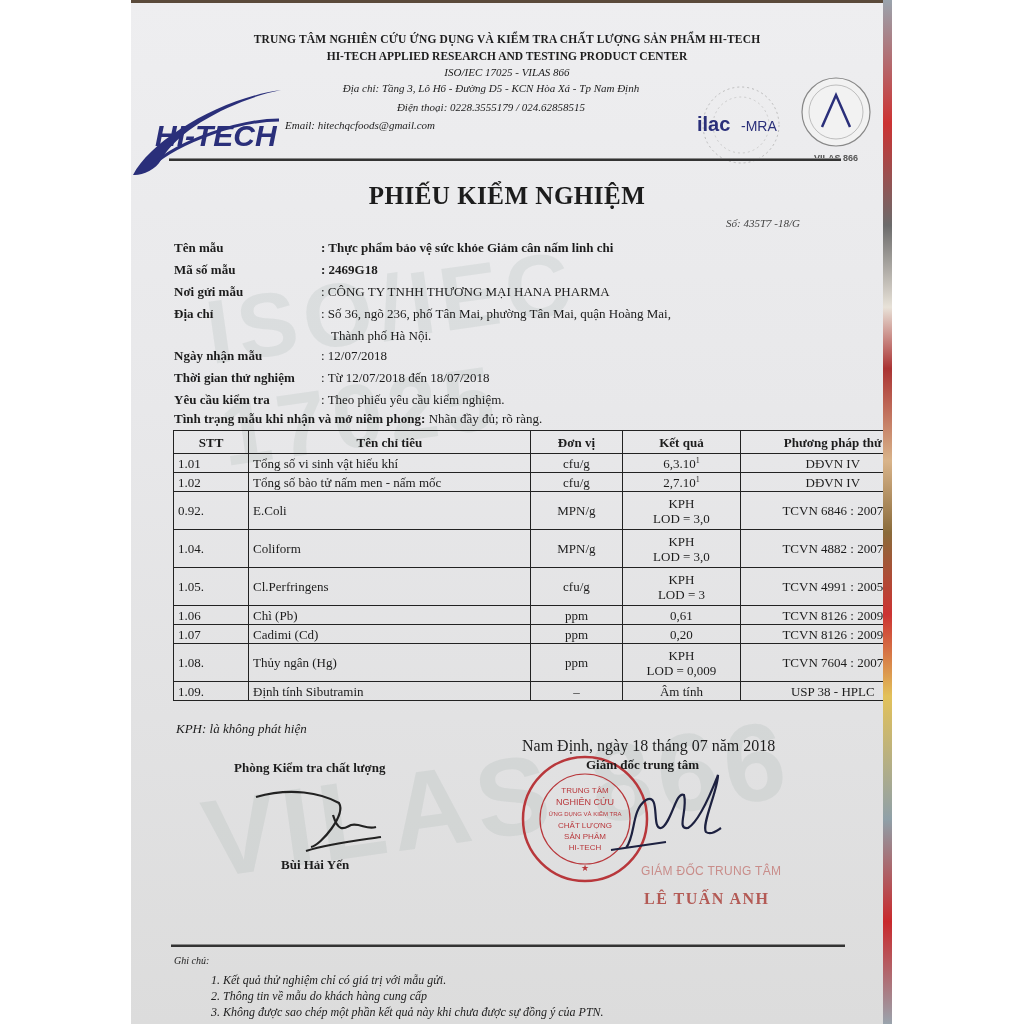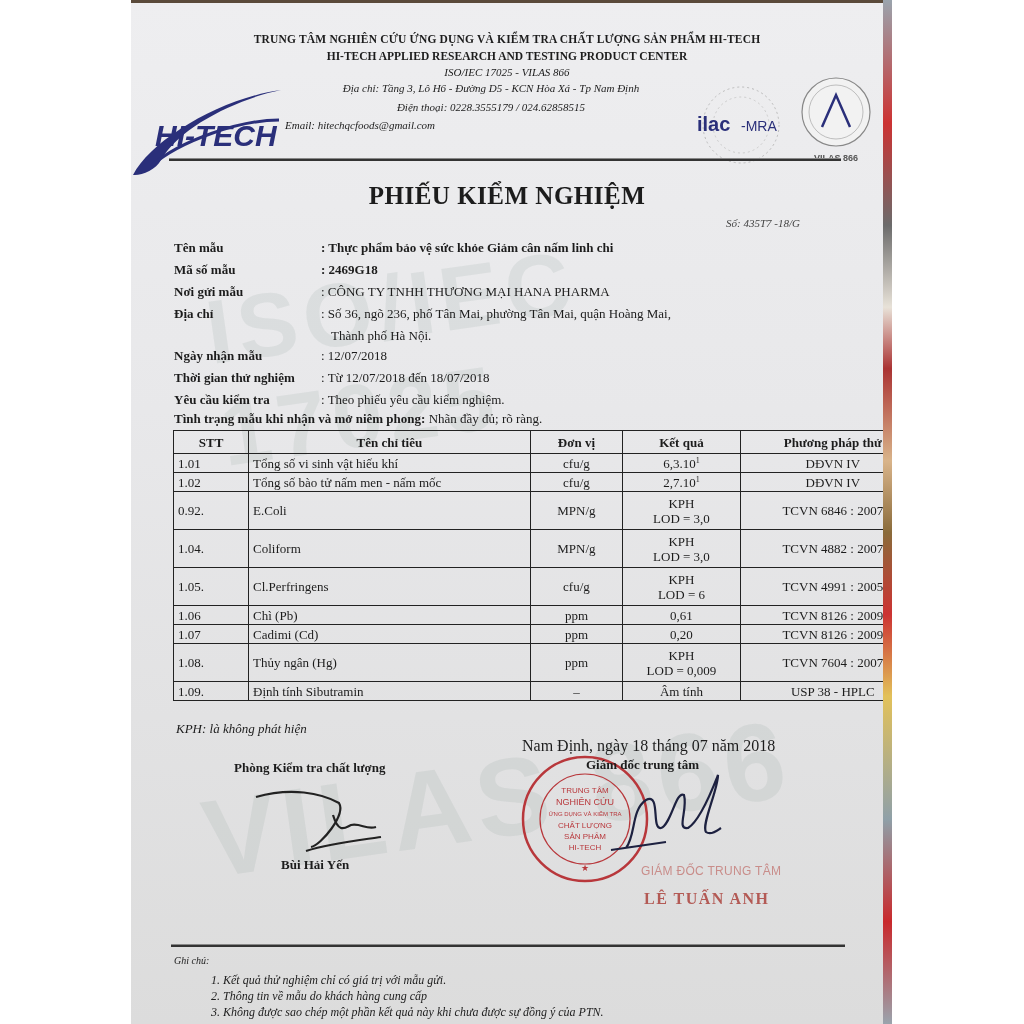--- a/index.html
+++ b/index.html
@@ -185,21 +185,21 @@
             <div>LOD = 3,0</div>
           </td>
         <td class="c">TCVN 4882 : 2007</td>
       </tr>
       <tr class="r2">
         <td>1.05.</td>
         <td>Cl.Perfringens</td>
         <td class="c">cfu/g</td>
         <td class="c">
             <div>KPH</div>
-            <div>LOD = 6</div>
+            <div>LOD = 3</div>
           </td>
         <td class="c">TCVN 4991 : 2005</td>
       </tr>
       <tr class="r1">
         <td>1.06</td>
         <td>Chì (Pb)</td>
         <td class="c">ppm</td>
         <td class="c">0,61</td>
         <td class="c">TCVN 8126 : 2009</td>
       </tr>

